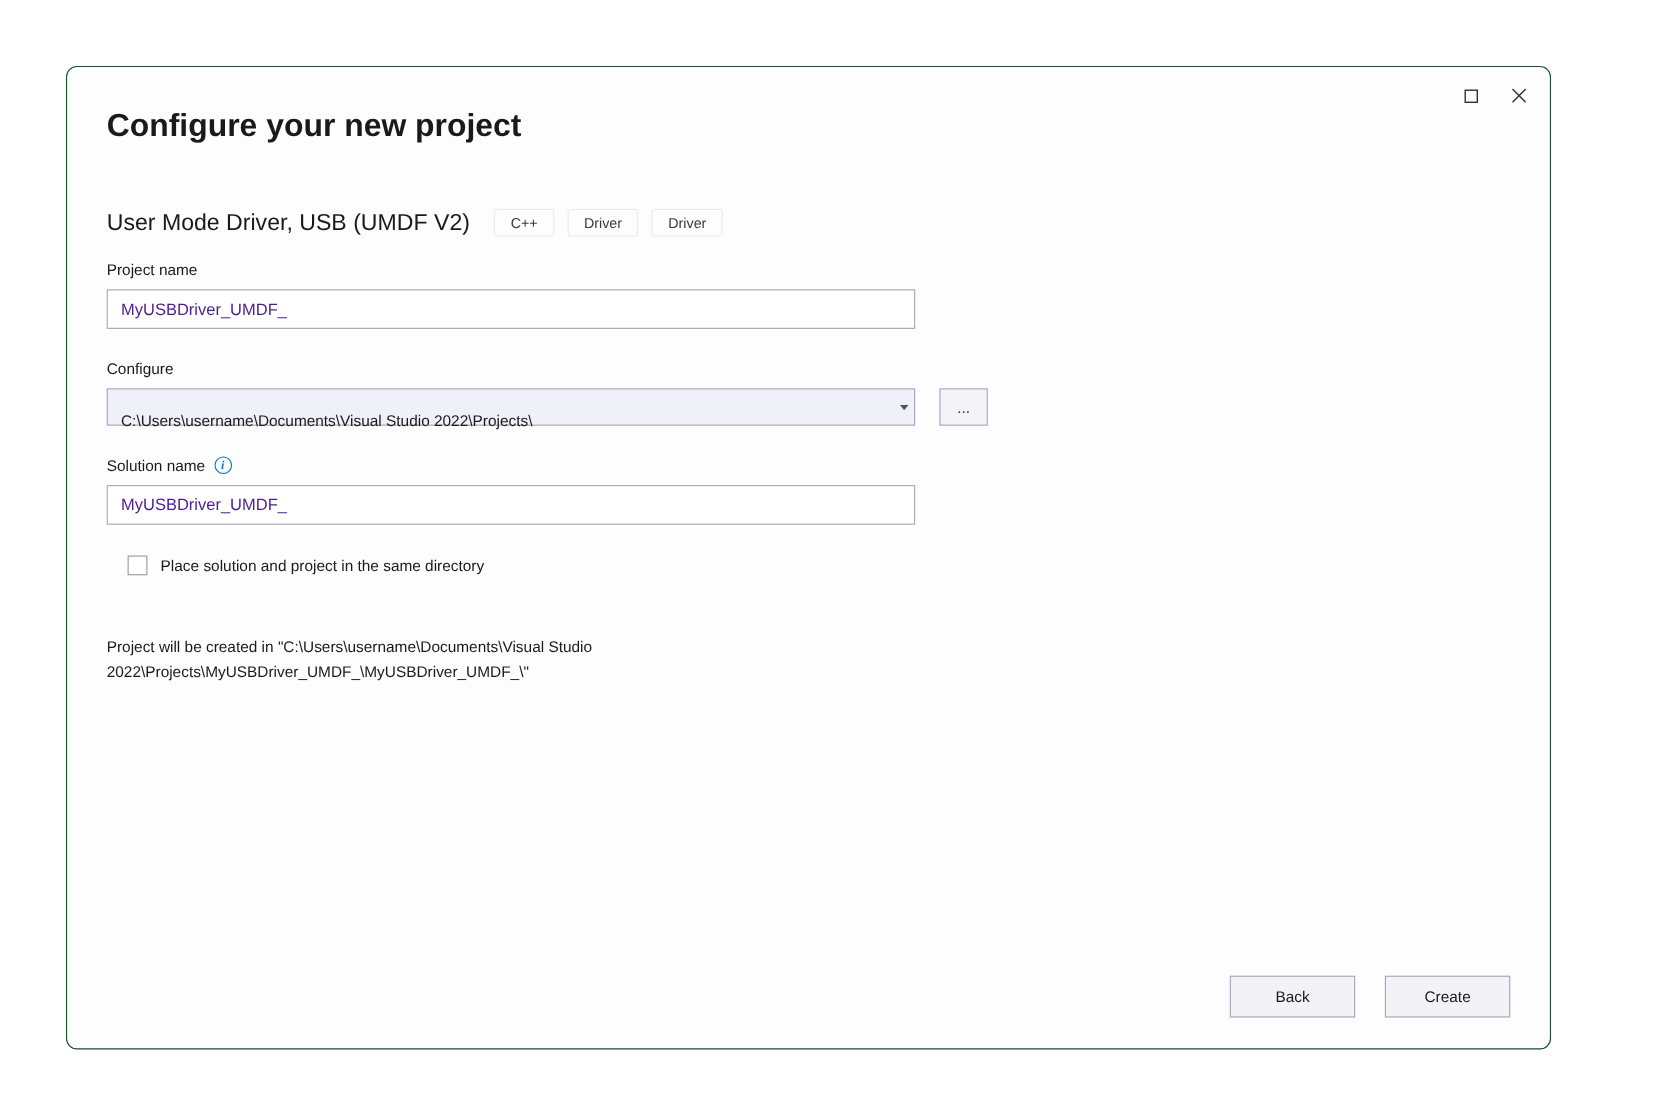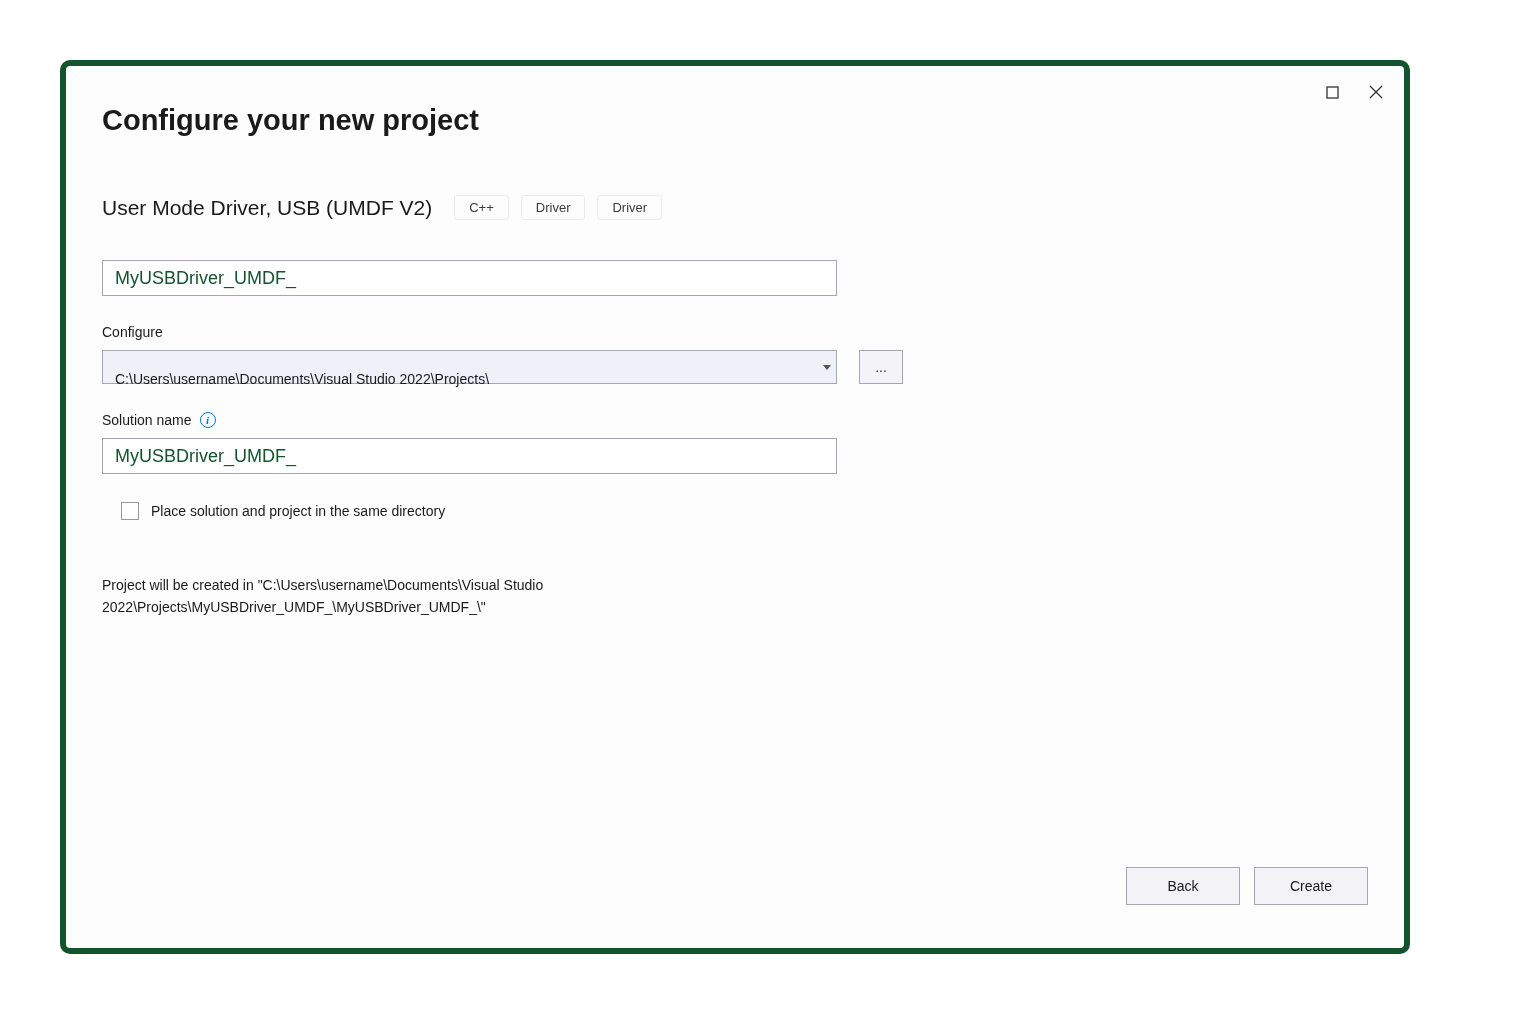--- a/index.html
+++ b/index.html
@@ -13,21 +13,21 @@
       background: #fff;
       width: 1522px;
       height: 1012px;
       padding: 60px;
       overflow: hidden;
     }
     
     .dialog {
       width: 1350px;
       height: 894px;
-      border: 6px solid #14532d;
+      border: 1px solid #14532d;
       border-radius: 10px;
       background: #fdfdfd;
       position: relative;
       padding: 32px 36px;
     }
     
     .window-controls {
       position: absolute;
       top: 18px;
       right: 20px;
@@ -51,21 +51,21 @@
       font-weight: 600;
       color: #1a1a1a;
       margin-top: 6px;
       margin-bottom: 58px;
     }
     
     .template-row {
       display: flex;
       align-items: center;
       gap: 22px;
-      margin-bottom: 40px;
+      margin-bottom: 22px;
     }
     
     .template-name {
       font-size: 21px;
       font-weight: 400;
       color: #1a1a1a;
     }
     
     .tag-group {
       display: flex;
@@ -88,23 +88,23 @@
       display: flex;
       align-items: center;
       gap: 8px;
     }
     
     .text-input {
       width: 735px;
       height: 36px;
       border: 1px solid #a5a5b8;
       padding: 0 12px;
-      font-size: 18px;
+      font-size: 15px;
       font-family: inherit;
-      color: #14532d;
+      color: #4c1d95;
       background: #fff;
     }
     
     .field-group {
       margin-bottom: 28px;
     }
     
     .location-row {
       display: flex;
       gap: 22px;
@@ -191,24 +191,24 @@
     .path-preview {
       margin-top: 54px;
       font-size: 14px;
       color: #1a1a1a;
       line-height: 1.6;
       max-width: 700px;
     }
     
     .footer-buttons {
       position: absolute;
-      bottom: 43px;
+      bottom: 28px;
       right: 36px;
       display: flex;
-      gap: 14px;
+      gap: 27px;
       border-radius: 13px;
     }
     
     .btn {
       width: 114px;
       height: 38px;
       border: 1px solid #a5a5b8;
       background: #f2f2f7;
       font-size: 14px;
       color: #1a1a1a;
@@ -243,20 +243,21 @@
   <div class="template-row">
     <div class="template-name">User Mode Driver, USB (UMDF V2)</div>
     <div class="tag-group">
       <span class="tag">C++</span>
       <span class="tag">Driver</span>
       <span class="tag">Driver</span>
     </div>
   </div>
 
   <div class="field-group">
+    <div class="field-label">Project name</div>
     <input type="text" class="text-input" value="MyUSBDriver_UMDF_" style="">
   </div>
 
   <div class="field-group">
     <div class="field-label">Configure</div>
     <div class="location-row">
       <div class="combo-box">
         <div class="combo-text">C:\Users\username\Documents\Visual Studio 2022\Projects\</div>
         <div class="combo-arrow">
           <svg width="8" height="5" viewBox="0 0 8 5">

